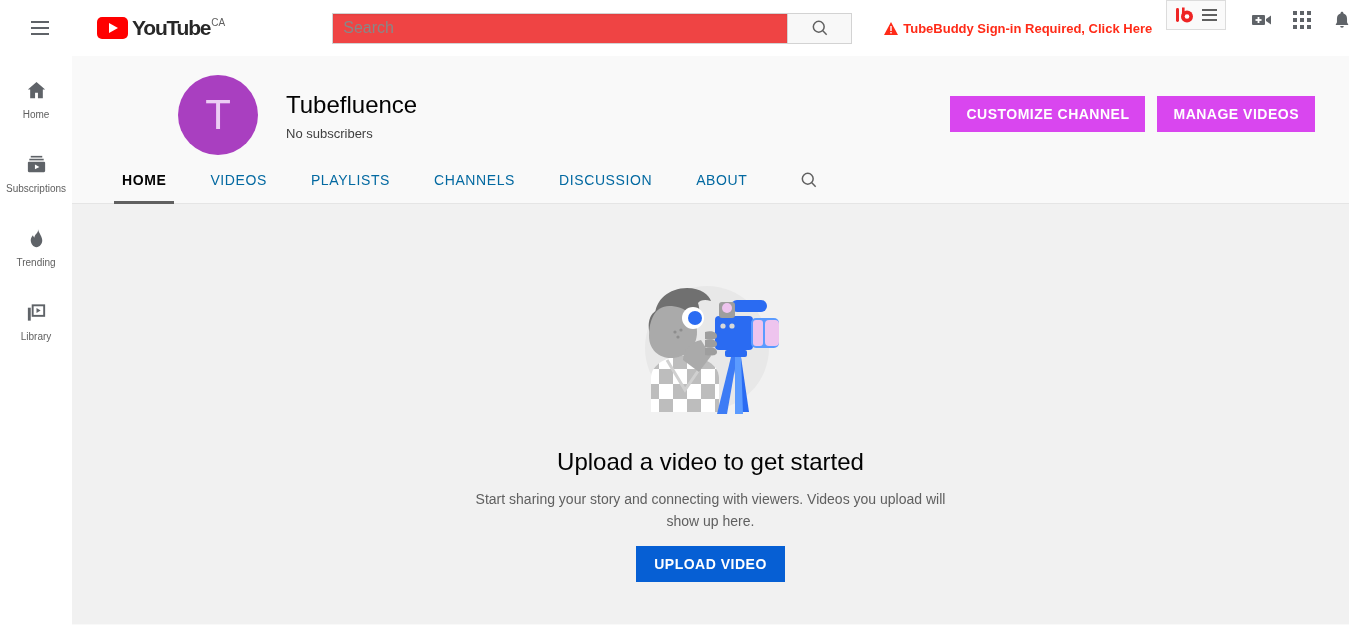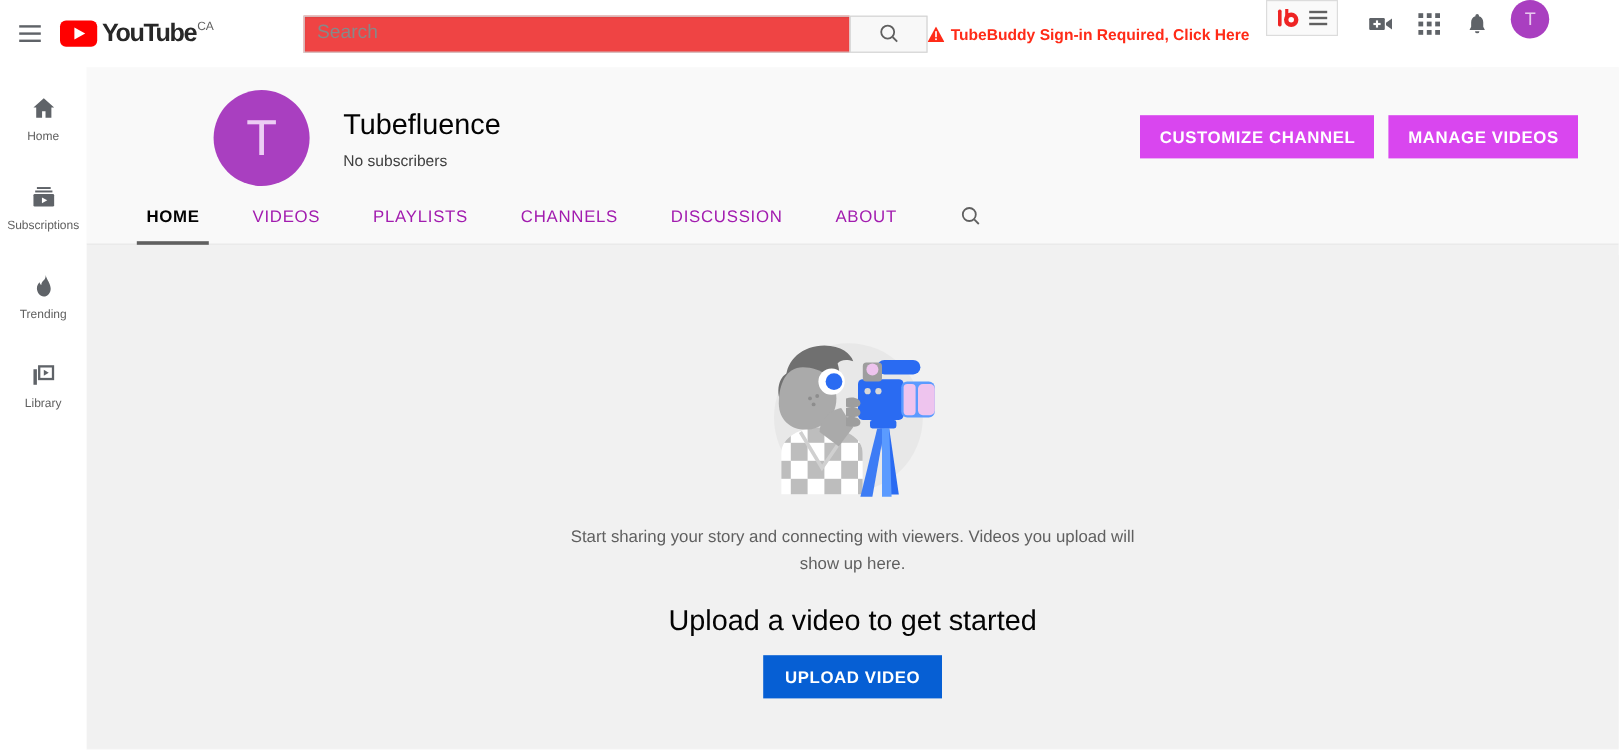--- a/index.html
+++ b/index.html
@@ -5,25 +5,26 @@
   * { box-sizing: border-box; margin: 0; padding: 0; }
   html, body {
     width: 1349px; height: 625px;
     overflow: hidden;
     font-family: "Liberation Sans", sans-serif;
     background: #ffffff;
     color: #030303;
   }
   
   #masthead {
-    position: absolute; top: 0; left: 0;
+    position: absolute; top: 0; left: 15px;
     width: 1227px; height: 56px;
     background: #ffffff;
     display: flex; align-items: center;
     z-index: 20;
+    gap: 32px;
   }
   #hamburger-btn {
     width: 40px; height: 40px; margin-left: 16px;
     display: flex; flex-direction: column; justify-content: center;
     align-items: center; gap: 4px; cursor: pointer;
   }
   #hamburger-btn span { display: block; width: 18px; height: 2px; background: #5f6368; }
   #yt-logo-link {
     display: flex; align-items: flex-start; margin-left: 16px;
     text-decoration: none; cursor: pointer;
@@ -136,21 +137,21 @@
     padding: 0 16px; height: 36px; cursor: pointer;
     font-family: "Liberation Sans", sans-serif; white-space: nowrap;
   }
   
   #channel-tabs {
     height: 48px; display: flex; align-items: center;
     background: #f9f9f9; border-bottom: 1px solid #e5e5e5;
     padding-left: 28px;
   }
   .tab {
-    font-size: 14px; color: #a21caf; letter-spacing: .6px;
+    font-size: 14px; color: #0369a1; letter-spacing: .6px;
     height: 48px; display: flex; align-items: center;
     padding: 0 22px; cursor: pointer; position: relative;
   }
   .tab.active { color: #030303; font-weight: bold; }
   .tab.active::after {
     content: ""; position: absolute; left: 14px; right: 14px; bottom: 0;
     height: 3px; background: #606060;
   }
   #tab-search-btn {
     width: 48px; height: 48px; display: flex;
@@ -394,17 +395,17 @@
       <path d="M74 64c6-2 12 0 12 4s-6 4-12 3z" fill="#9e9e9e"></path>
       <path d="M74 72c6-2 12 0 12 4s-6 4-12 3z" fill="#9e9e9e"></path>
       <path d="M74 80c6-2 12 0 12 4s-6 4-12 3z" fill="#9e9e9e"></path>
 
       <rect x="94" y="82" width="22" height="7" rx="2" fill="#2a6bf2"></rect>
       <polygon points="102,89 110,89 118,144 108,144" fill="#2a6bf2"></polygon>
       <polygon points="100,89 106,89 96,146 86,146" fill="#3d7cf5"></polygon>
       <polygon points="104,89 110,89 112,146 104,146" fill="#5b9bff"></polygon>
     </svg>
 
+    <div id="empty-title">Upload a video to get started</div>
     <div id="empty-subtitle">Start sharing your story and connecting with viewers. Videos you upload will show up here.</div>
-    <div id="empty-title">Upload a video to get started</div>
     <button id="upload-video-btn">UPLOAD VIDEO</button>
   </div>
 </div>
 
 </body></html>

